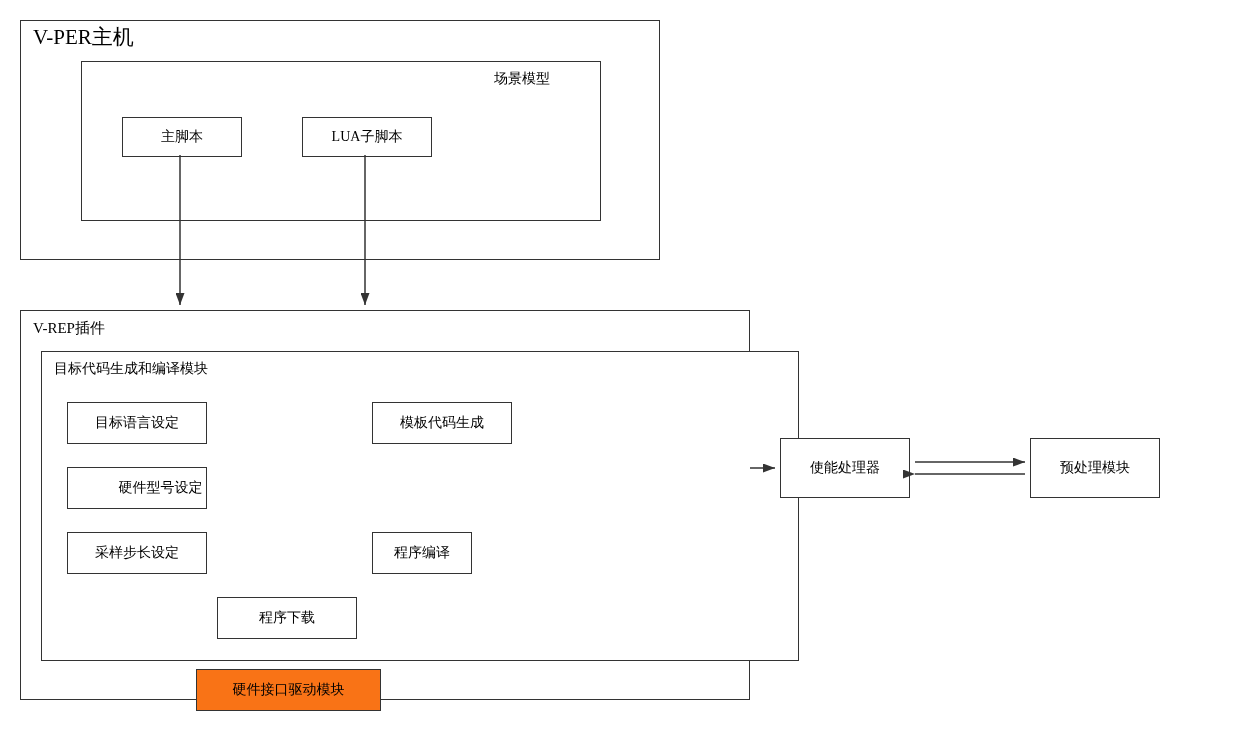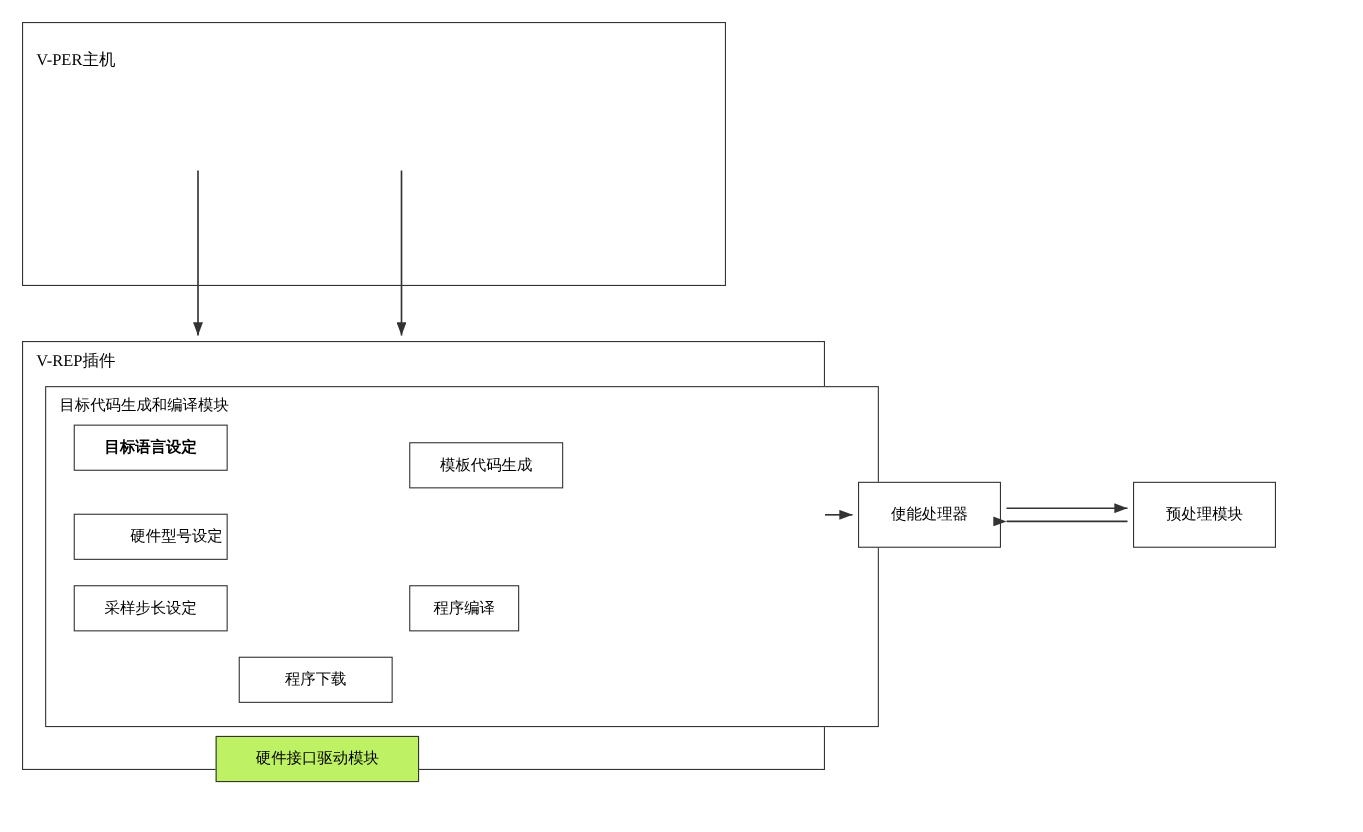--- a/index.html
+++ b/index.html
@@ -26,23 +26,23 @@
       top: 20px;
       left: 20px;
       width: 640px;
       height: 240px;
       border: 1.5px solid #333;
       background: #fff;
     }
 
     .vper-label {
       position: absolute;
-      top: 24px;
+      top: 2px;
       left: 12px;
-      font-size: 15px;
+      font-size: 21px;
     }
 
     
     .scene-model-box {
       position: absolute;
       top: 40px;
       left: 60px;
       width: 520px;
       height: 160px;
       border: 1.5px solid #333;
@@ -128,25 +128,24 @@
       border: 1.5px solid #333;
       background: #fff;
       display: flex;
       align-items: center;
       justify-content: center;
       font-size: 14px;
     }
 
     
     .target-lang-box {
-      top: 34px;
+      top: 50px;
       left: 25px;
       width: 140px;
       height: 42px;
-      font-weight: bold;
     }
 
     .template-code-box {
       top: 50px;
       left: 330px;
       width: 140px;
       height: 42px;
       text-align: right;
     }
 
@@ -190,21 +189,21 @@
     }
 
     
     .hardware-interface-box {
       position: absolute;
       top: 358px;
       left: 175px;
       width: 185px;
       height: 42px;
       border: 1.5px solid #333;
-      background: #bef264;
+      background: #f97316;
       display: flex;
       align-items: center;
       justify-content: center;
       font-size: 14px;
     }
 
     
     .facilitator-box {
       position: absolute;
       top: 438px;
@@ -248,20 +247,31 @@
     
   </style>
 </head>
 <body>
 
 <div class="diagram-container">
 
   <div class="vper-box">
     <span class="vper-label">V-PER主机</span>
 
+    <div class="scene-model-box">
+      <span class="scene-model-label">场景模型</span>
+
+      <div class="module-box main-script-box">
+        <span>主脚本</span>
+      </div>
+
+      <div class="module-box lua-script-box">
+        <span>LUA子脚本</span>
+      </div>
+    </div>
   </div>
 
   <div class="vrep-box">
     <span class="vrep-label">V-REP插件</span>
 
     <div class="target-code-box">
       <span class="target-code-label">目标代码生成和编译模块</span>
 
       <div class="module-box target-lang-box">
         <span>目标语言设定</span>

